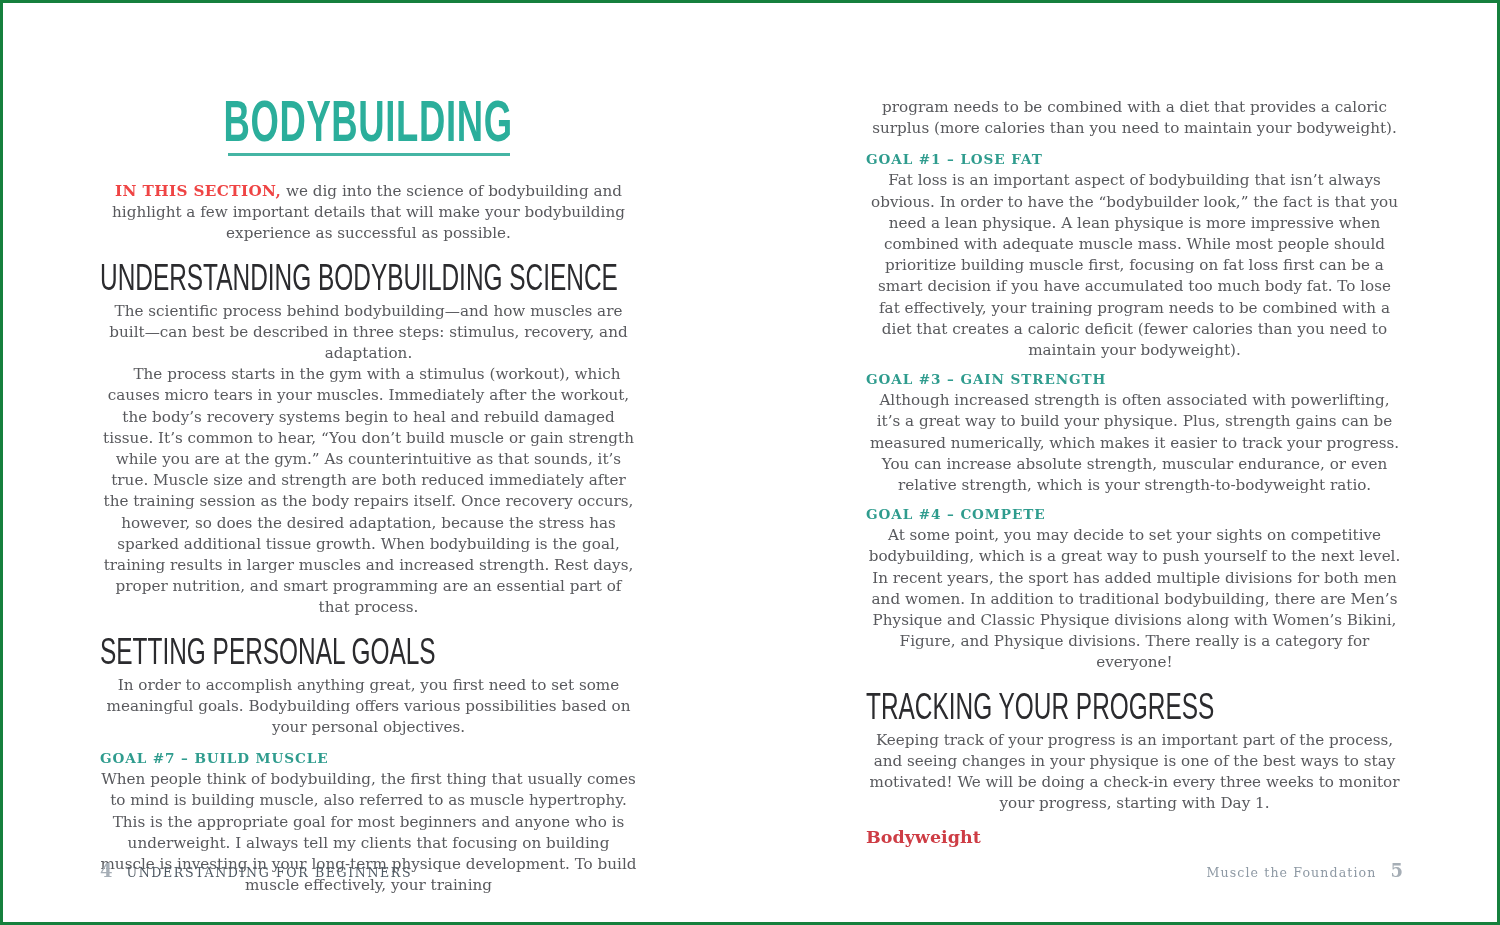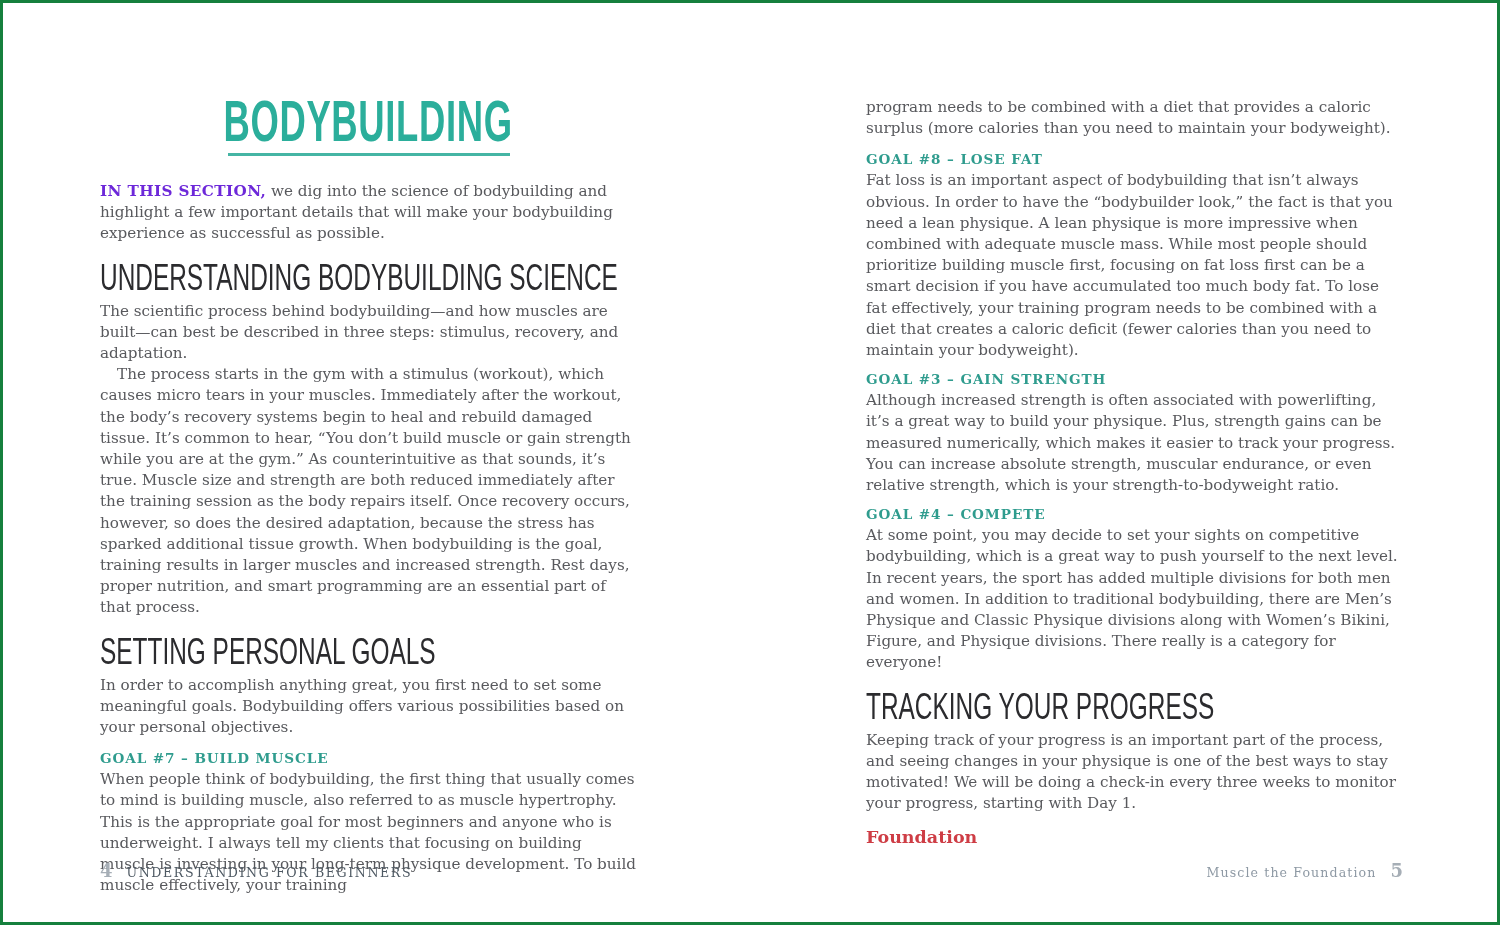--- a/index.html
+++ b/index.html
@@ -59,26 +59,26 @@
     margin-top: 13px;
     margin-bottom: 3px;
   }
 
   
   .body-text {
     font-size: 15.2px;
     line-height: 21.2px;
     color: #58595d;
     margin: 0;
-    text-align: left;
+    text-align: center;
   }
   .intro { margin-top: 25px; }
   .lead-in {
     font-weight: 700;
-    color: #6d28d9;
+    color: #ef4444;
     letter-spacing: 0.4px;
   }
   .indent { text-indent: 17px; }
   .goal-label {
     font-size: 13.6px;
     font-weight: 700;
     letter-spacing: 0.9px;
     color: #2f9c8e;
     margin: 12px 0 3px 0;
   }
@@ -141,33 +141,33 @@
     <p class="body-text">In order to accomplish anything great, you first need to set some meaningful goals. Bodybuilding offers various possibilities based on your personal objectives.</p>
 
     <div class="goal-label">GOAL #7 – BUILD MUSCLE</div>
     <p class="body-text">When people think of bodybuilding, the first thing that usually comes to mind is building muscle, also referred to as muscle hypertrophy. This is the appropriate goal for most beginners and anyone who is underweight. I always tell my clients that focusing on building muscle is investing in your long-term physique development. To build muscle effectively, your training</p>
   </div>
 
   <div class="col col-right">
 
     <p class="body-text cont-para">program needs to be combined with a diet that provides a caloric surplus (more calories than you need to maintain your bodyweight).</p>
 
-    <div class="goal-label">GOAL #8 – LOSE FAT</div>
+    <div class="goal-label">GOAL #1 – LOSE FAT</div>
     <p class="body-text">Fat loss is an important aspect of bodybuilding that isn’t always obvious. In order to have the “bodybuilder look,” the fact is that you need a lean physique. A lean physique is more impressive when combined with adequate muscle mass. While most people should prioritize building muscle first, focusing on fat loss first can be a smart decision if you have accumulated too much body fat. To lose fat effectively, your training program needs to be combined with a diet that creates a caloric deficit (fewer calories than you need to maintain your bodyweight).</p>
 
     <div class="goal-label gap2">GOAL #3 – GAIN STRENGTH</div>
     <p class="body-text">Although increased strength is often associated with powerlifting, it’s a great way to build your physique. Plus, strength gains can be measured numerically, which makes it easier to track your progress. You can increase absolute strength, muscular endurance, or even relative strength, which is your strength-to-bodyweight ratio.</p>
 
     <div class="goal-label gap2">GOAL #4 – COMPETE</div>
     <p class="body-text">At some point, you may decide to set your sights on competitive bodybuilding, which is a great way to push yourself to the next level. In recent years, the sport has added multiple divisions for both men and women. In addition to traditional bodybuilding, there are Men’s Physique and Classic Physique divisions along with Women’s Bikini, Figure, and Physique divisions. There really is a category for everyone!</p>
 
     <h2 class="display-heading"><span class="h-squeeze">TRACKING YOUR PROGRESS</span></h2>
     <p class="body-text">Keeping track of your progress is an important part of the process, and seeing changes in your physique is one of the best ways to stay motivated! We will be doing a check-in every three weeks to monitor your progress, starting with Day 1.</p>
 
-    <div class="sub-red">Foundation</div>
+    <div class="sub-red">Bodyweight</div>
   </div>
 
   <div class="footer footer-left">
     <span class="page-num">4</span>
     <span class="footer-book">UNDERSTANDING FOR BEGINNERS</span>
   </div>
 
   <div class="footer footer-right">
     <span class="footer-chapter">Muscle the Foundation</span>
     <span class="page-num">5</span>

